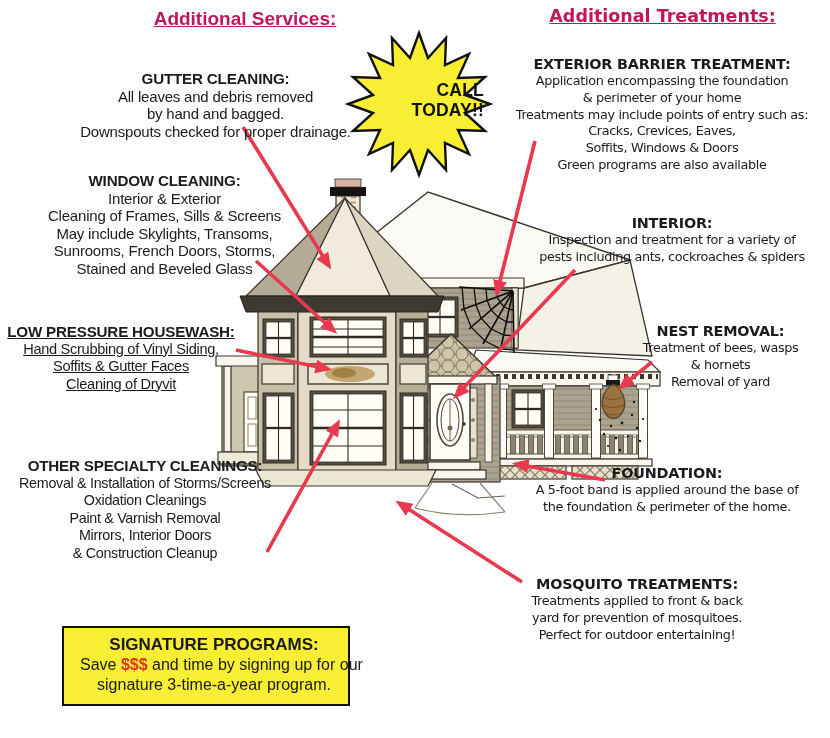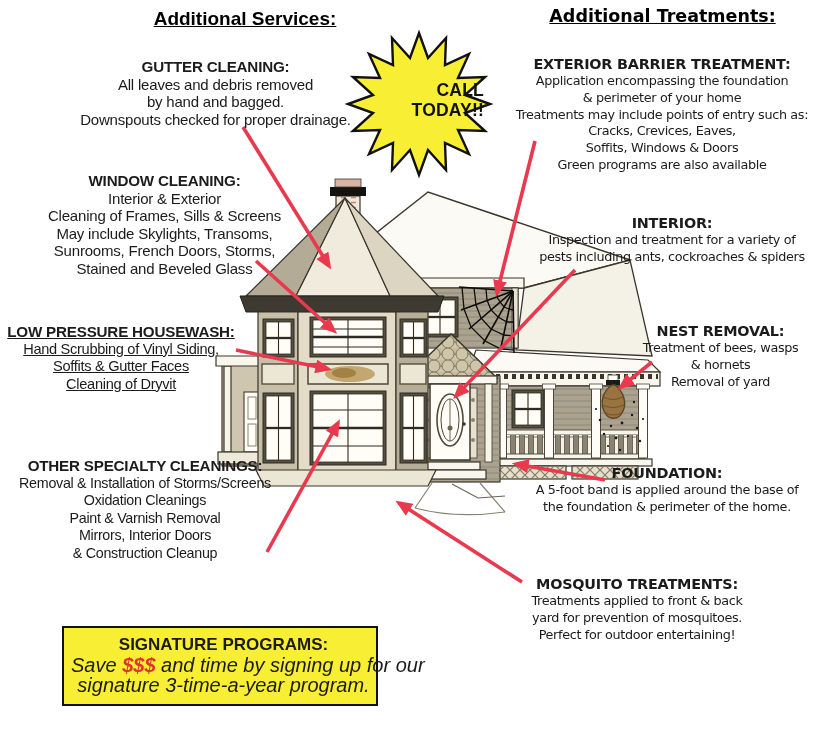--- a/index.html
+++ b/index.html
@@ -11,30 +11,30 @@
   .tblock .bline{white-space:nowrap;}
   
   .tl .btitle{font-size:15.2px;line-height:17.5px;letter-spacing:-0.2px;}
   .tl .bline{font-size:15px;line-height:17.5px;letter-spacing:-0.2px;}
   .tl.tight .bline{font-size:14.3px;letter-spacing:-0.3px;}
   .tl.tight2 .bline{font-size:14.6px;letter-spacing:-0.3px;}
   
   .tr{font-family:"DejaVu Sans",sans-serif;}
   .tr .btitle{font-size:14.4px;line-height:17px;letter-spacing:-0.2px;}
   .tr .bline{font-size:12.8px;line-height:16.8px;letter-spacing:-0.35px;}
-  .heading{position:absolute;text-align:center;color:#000000;font-weight:bold;
+  .heading{position:absolute;text-align:center;color:#be185d;font-weight:bold;
            text-decoration:underline;white-space:nowrap;}
   #heading-services{left:90px;top:8px;width:310px;font-size:19px;}
   #heading-treatments{left:510px;top:6px;width:305px;font-size:17.5px;font-family:"DejaVu Sans",sans-serif;}
   #star-text{position:absolute;left:354px;top:80px;width:130px;text-align:right;
              font-weight:bold;font-size:17.5px;line-height:20px;color:#111;letter-spacing:0.2px;}
-  #signature-box{position:absolute;left:62px;top:626px;width:316px;background:#f8ee33;
-                 border:2.5px solid #111;text-align:center;padding:6px 0 9px 7px;box-sizing:border-box;}
+  #signature-box{position:absolute;left:62px;top:626px;width:288px;background:#f8ee33;
+                 border:2.5px solid #111;text-align:center;padding:6px 0 9px 16px;box-sizing:border-box;}
   #signature-box .btitle{font-size:17px;font-weight:bold;line-height:21px;}
-  #signature-box .bline{font-size:20px;line-height:20px;white-space:nowrap;font-style:italic;}
+  #signature-box .bline{font-size:16px;line-height:20px;white-space:nowrap;}
   .dollars{color:#e0342b;font-weight:bold;}
   
   .ol{stroke:#3a362c;stroke-width:1.2;}
   .roof{fill:#fbfaf4;}
   .siding{fill:#aba390;}
   .wf{fill:#544e3e;stroke:#2e2b24;stroke-width:1;}
   .wp{fill:#fffdf6;stroke:#2e2b24;stroke-width:.8;}
   .wg{stroke:#2e2b24;stroke-width:1.1;fill:none;}
   .wgt{stroke:#2e2b24;stroke-width:2.3;fill:none;}
   .white{fill:#f9f6ee;}
@@ -286,21 +286,21 @@
 </svg>
 
 <div id="heading-services" class="heading">Additional Services:</div>
 <div id="heading-treatments" class="heading">Additional Treatments:</div>
 
 <div id="star-text">
   <div>CALL</div>
   <div>TODAY!!</div>
 </div>
 
-<div class="tblock tl" style="left:58px;top:58px;width:315px;">
+<div class="tblock tl" style="left:58px;top:70px;width:315px;">
   <div class="btitle">GUTTER CLEANING:</div>
   <div class="bline">All leaves and debris removed</div>
   <div class="bline">by hand and bagged.</div>
   <div class="bline">Downspouts checked for proper drainage.</div>
 </div>
 
 <div class="tblock tl" style="left:12px;top:172px;width:305px;">
   <div class="btitle">WINDOW CLEANING:</div>
   <div class="bline">Interior &amp; Exterior</div>
   <div class="bline">Cleaning of Frames, Sills &amp; Screens</div>

